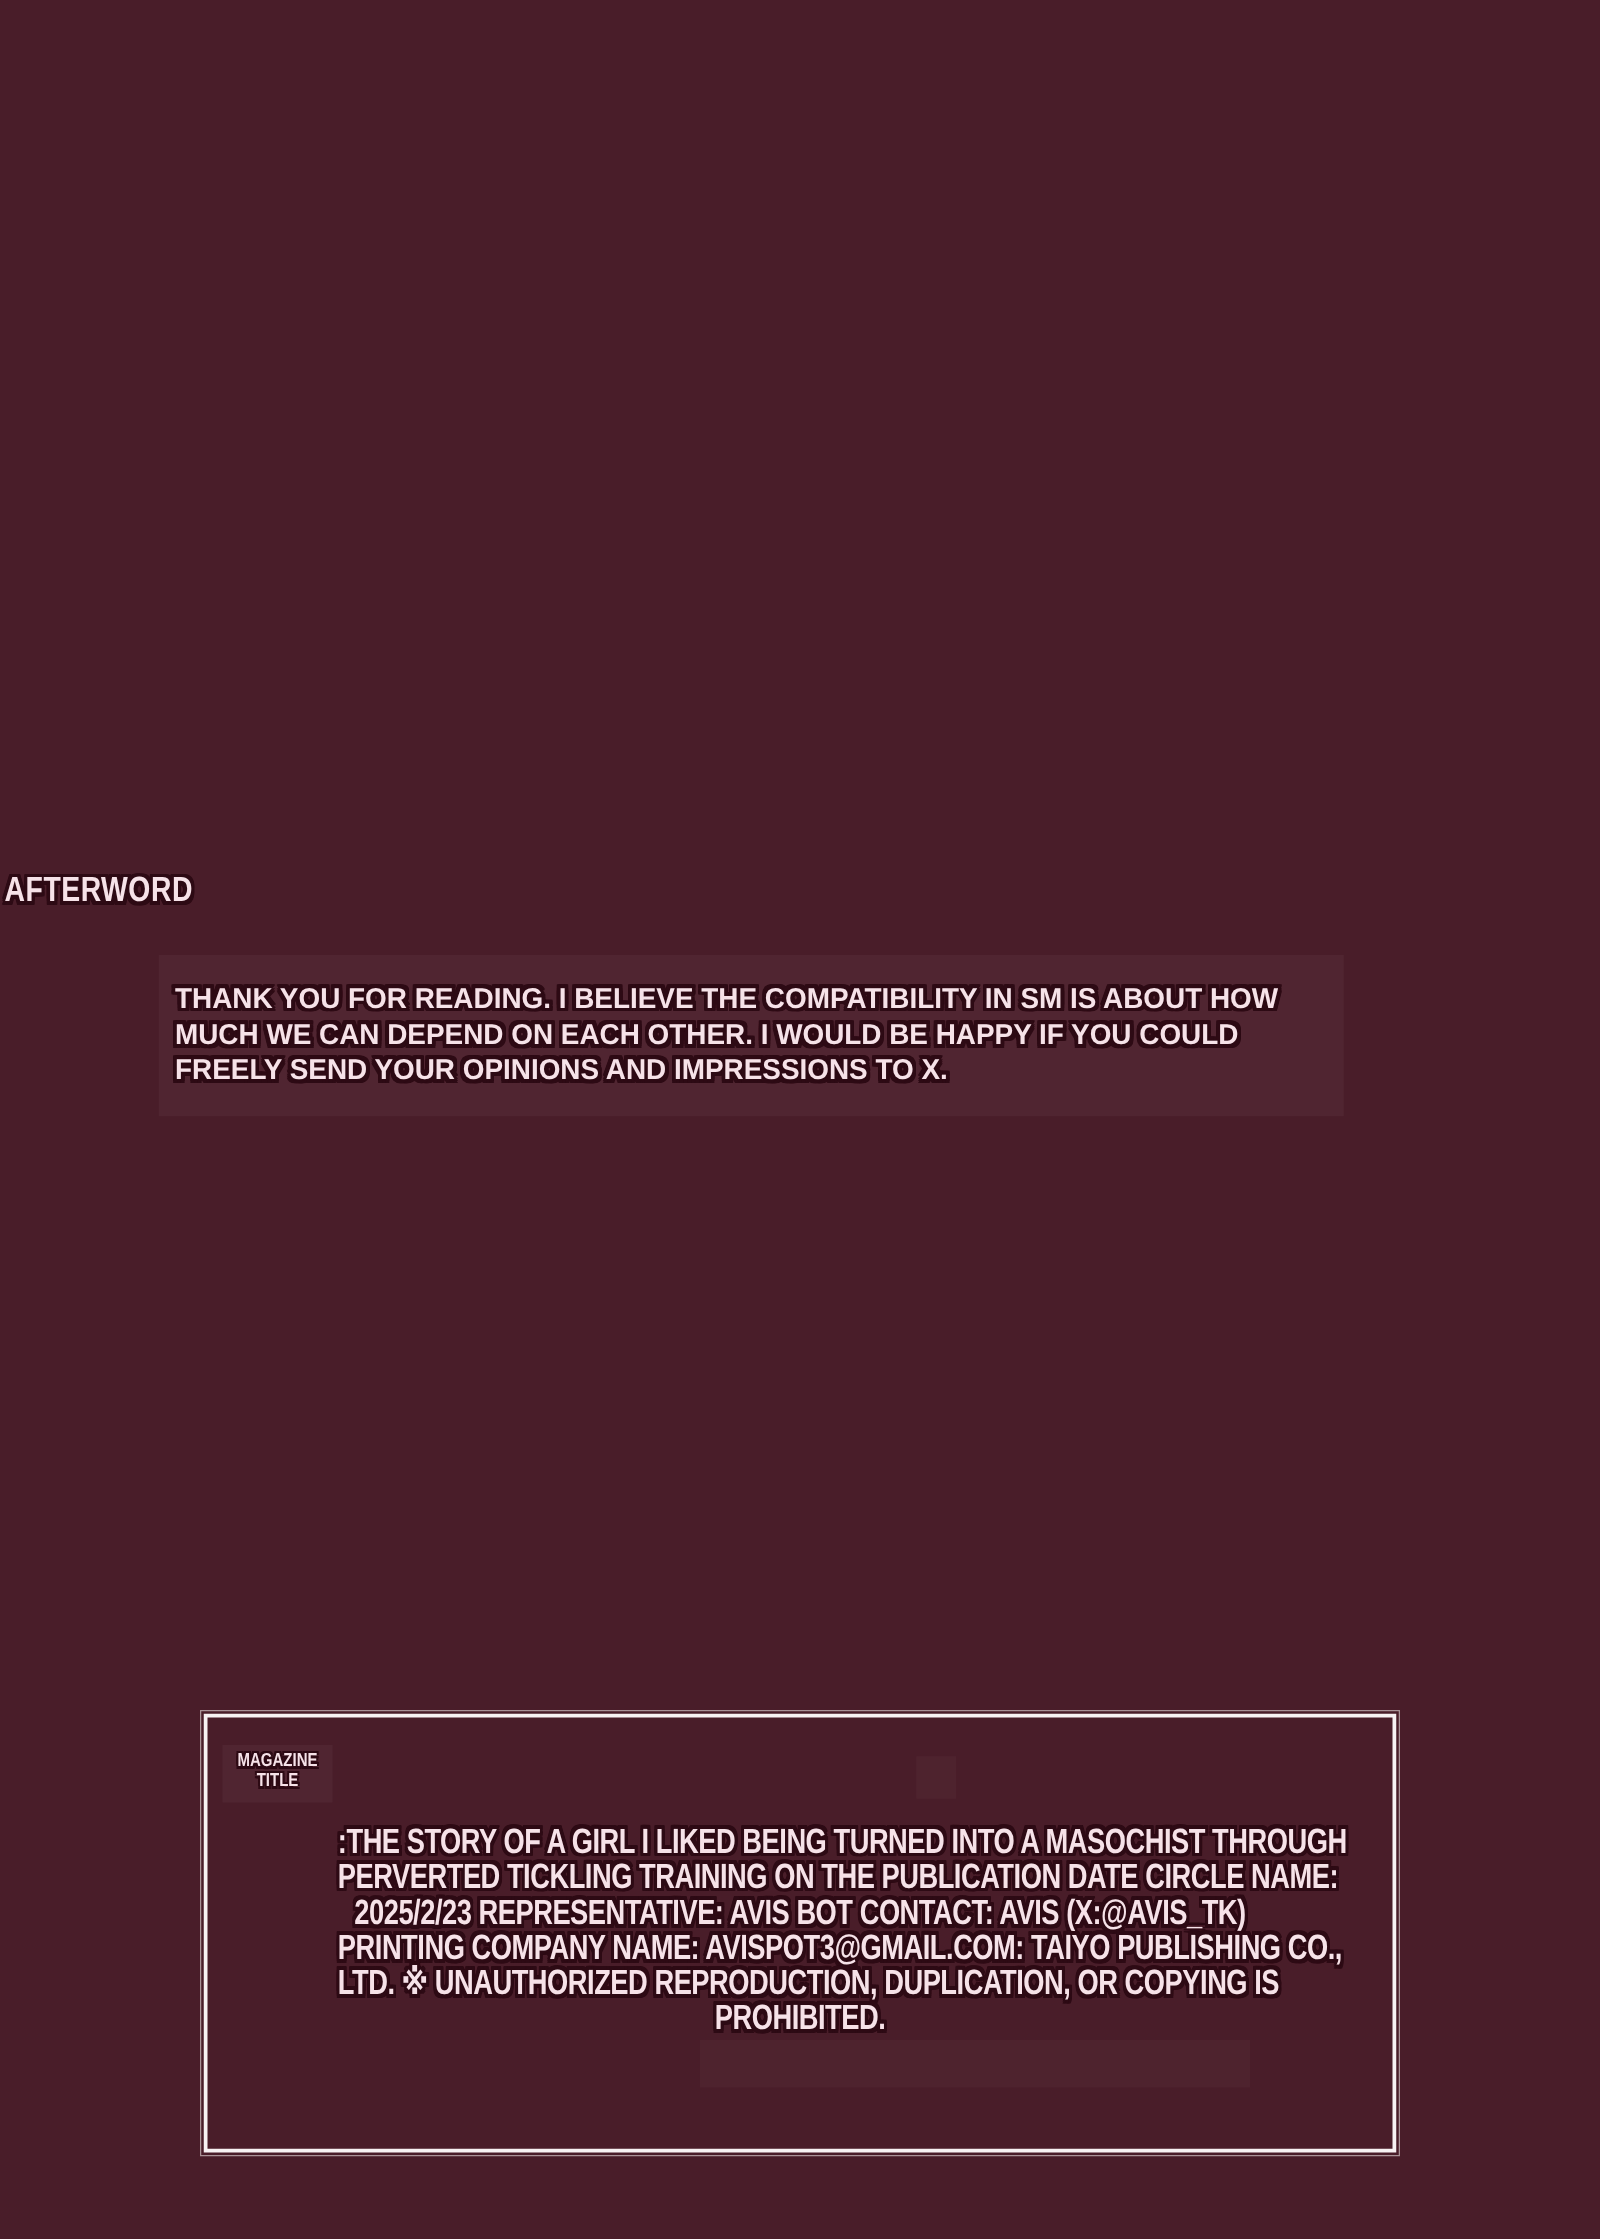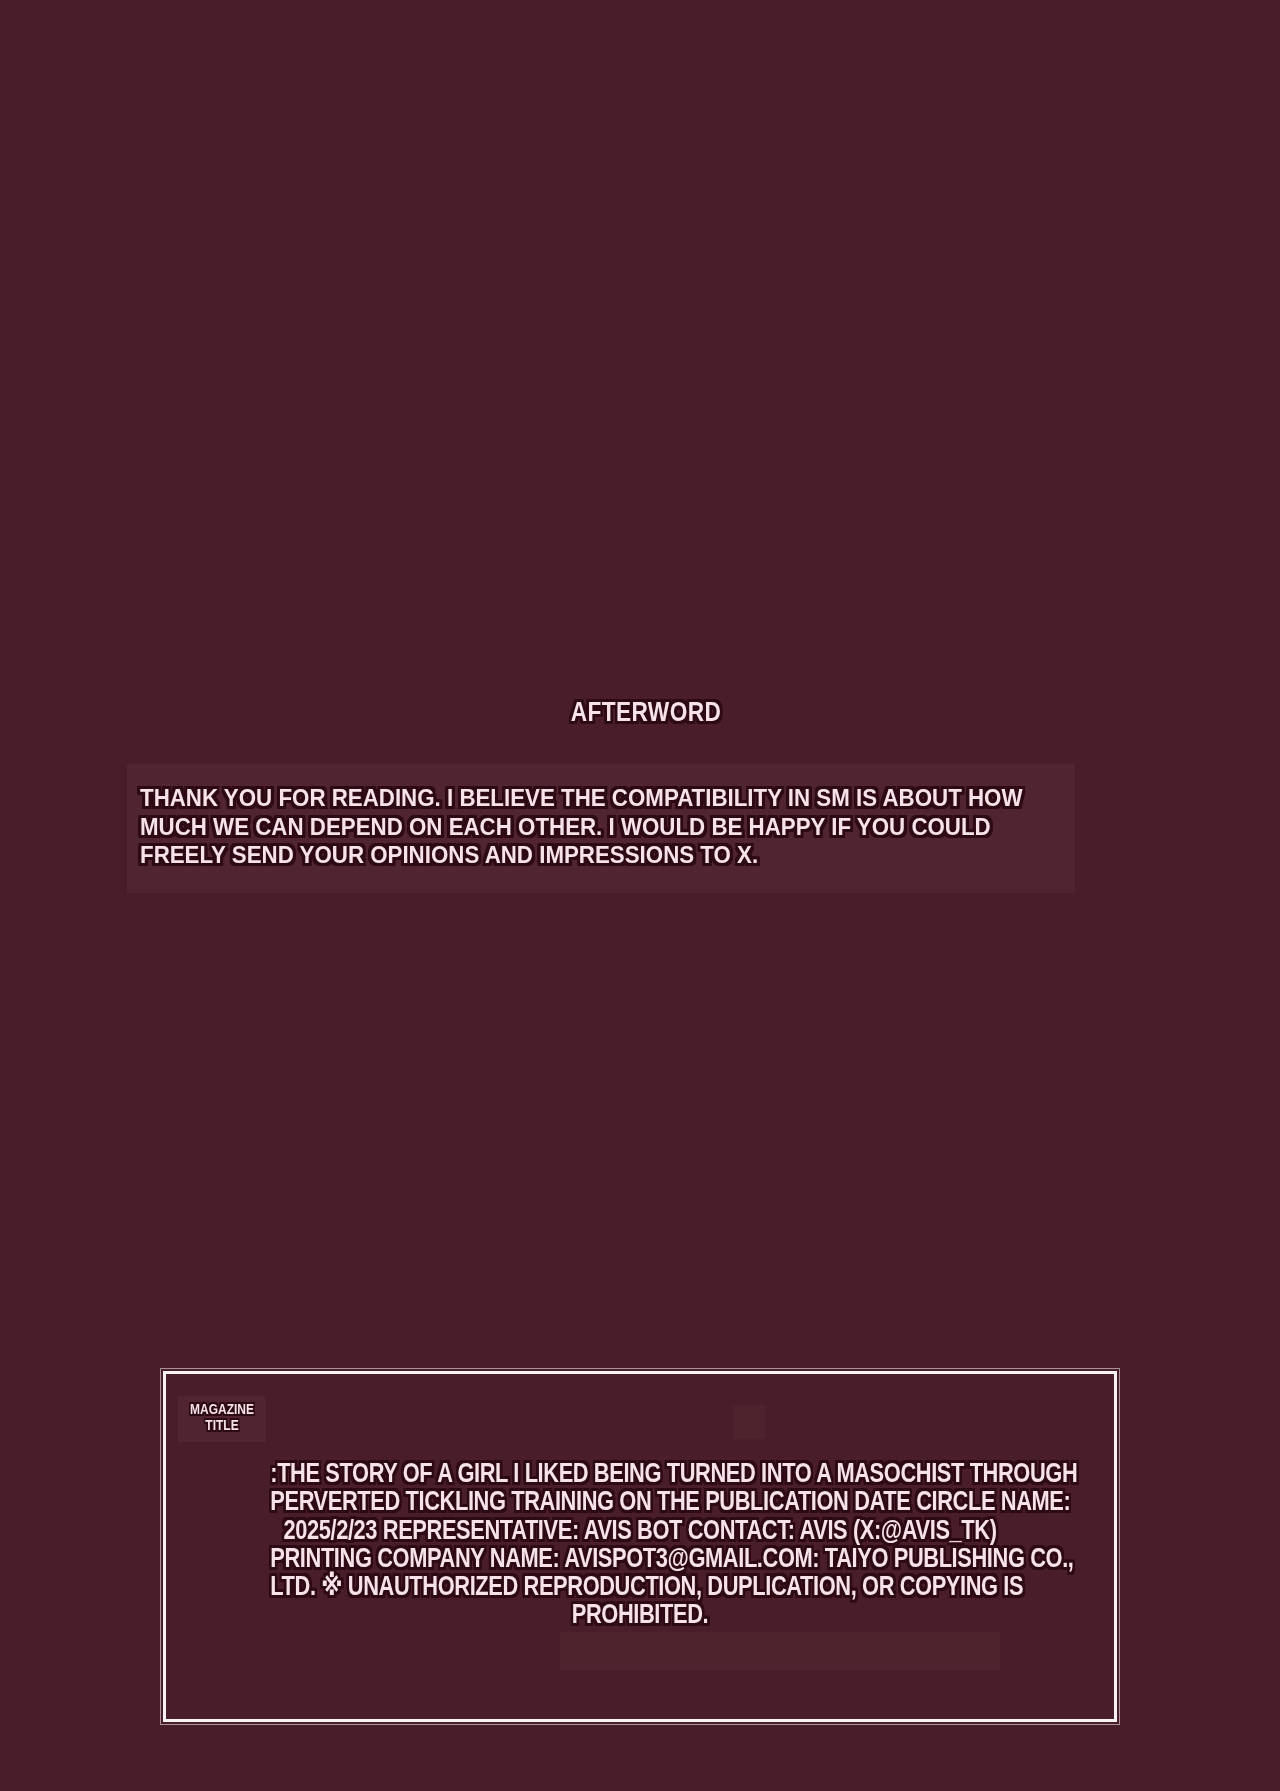--- a/index.html
+++ b/index.html
@@ -30,24 +30,23 @@
   .ol2 {
     text-shadow:
       -2px -2px 0 var(--ol), -2px 2px 0 var(--ol), 2px -2px 0 var(--ol), 2px 2px 0 var(--ol),
       -2px 0 0 var(--ol), 2px 0 0 var(--ol), 0 -2px 0 var(--ol), 0 2px 0 var(--ol),
       -1px -2px 0 var(--ol), 1px -2px 0 var(--ol), -1px 2px 0 var(--ol), 1px 2px 0 var(--ol);
   }
 
   .title-wrap {
     left: 0; right: 0; top: 696;
     top: 696px;
-    text-align: center;
+    text-align: left;
     font-size: 28px;
     letter-spacing: 0.5px;
-    padding-left: 39px;
   }
   .title-wrap .squish {
     display: inline-block;
     transform: translateX(-14px) scaleX(0.81);
     transform-origin: center top;
   }
 
   .afterword-body {
     left: 140px; top: 784px;
     font-size: 23px;

